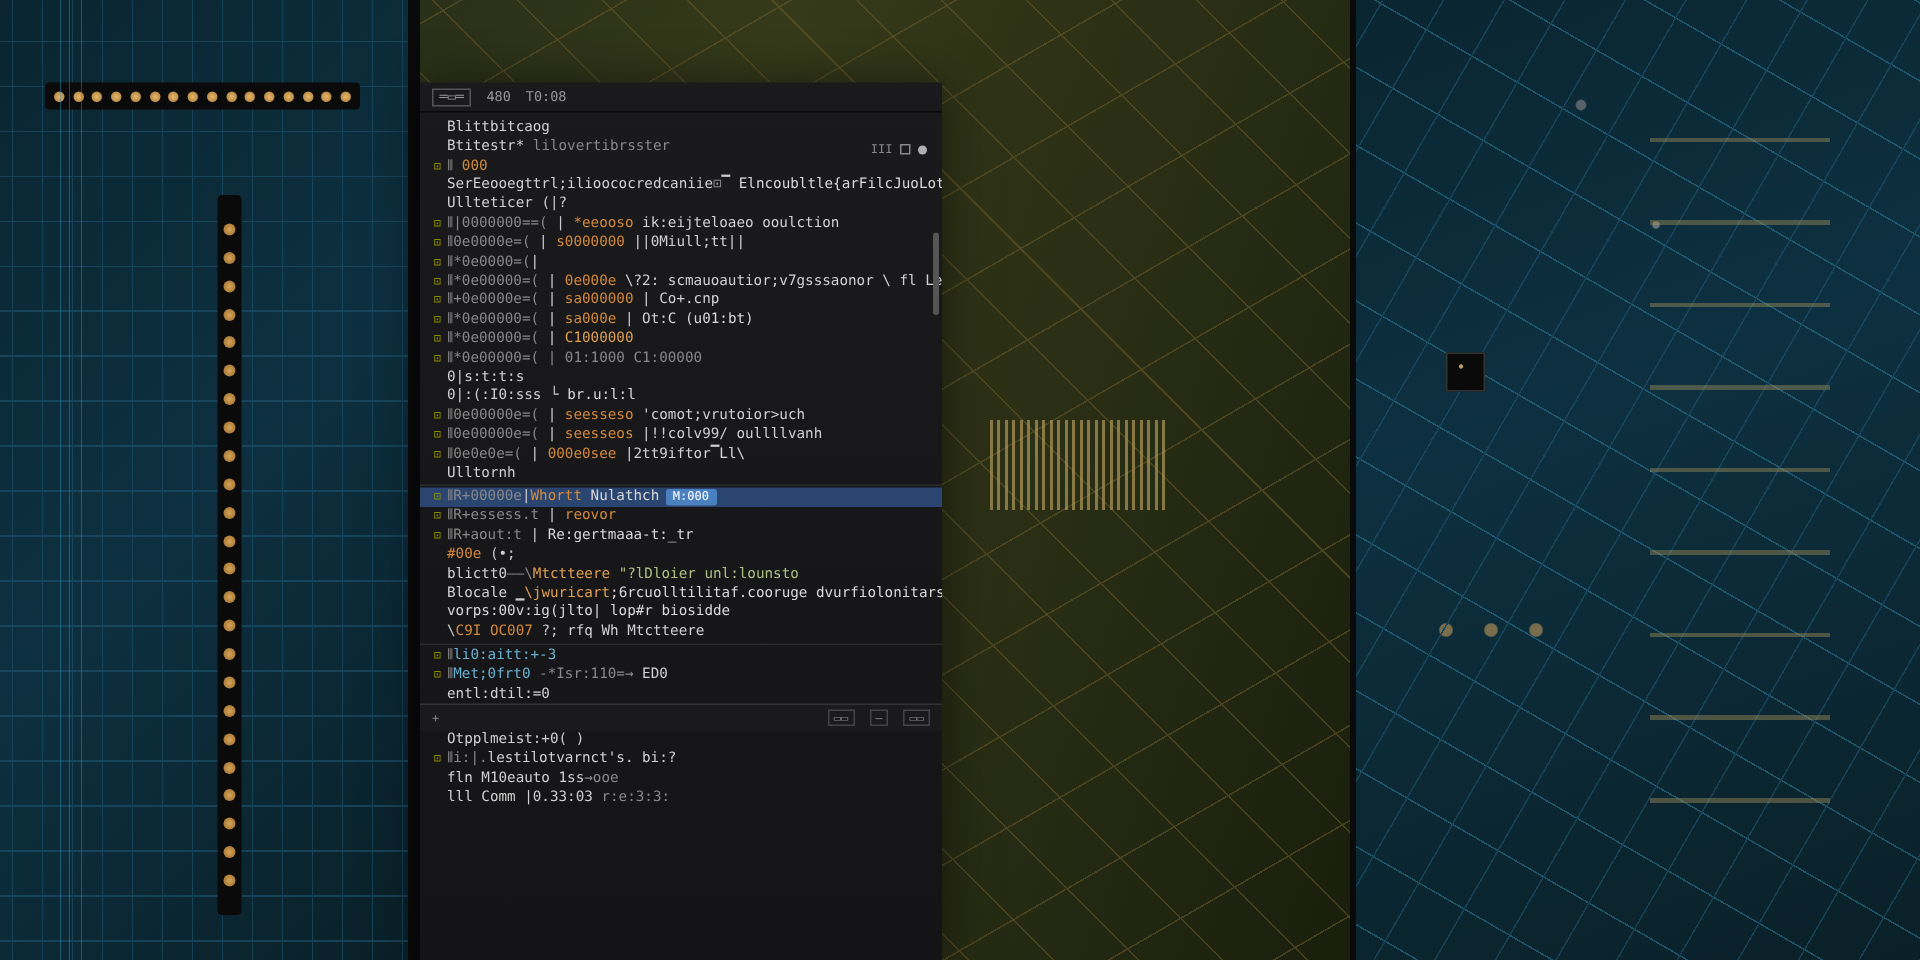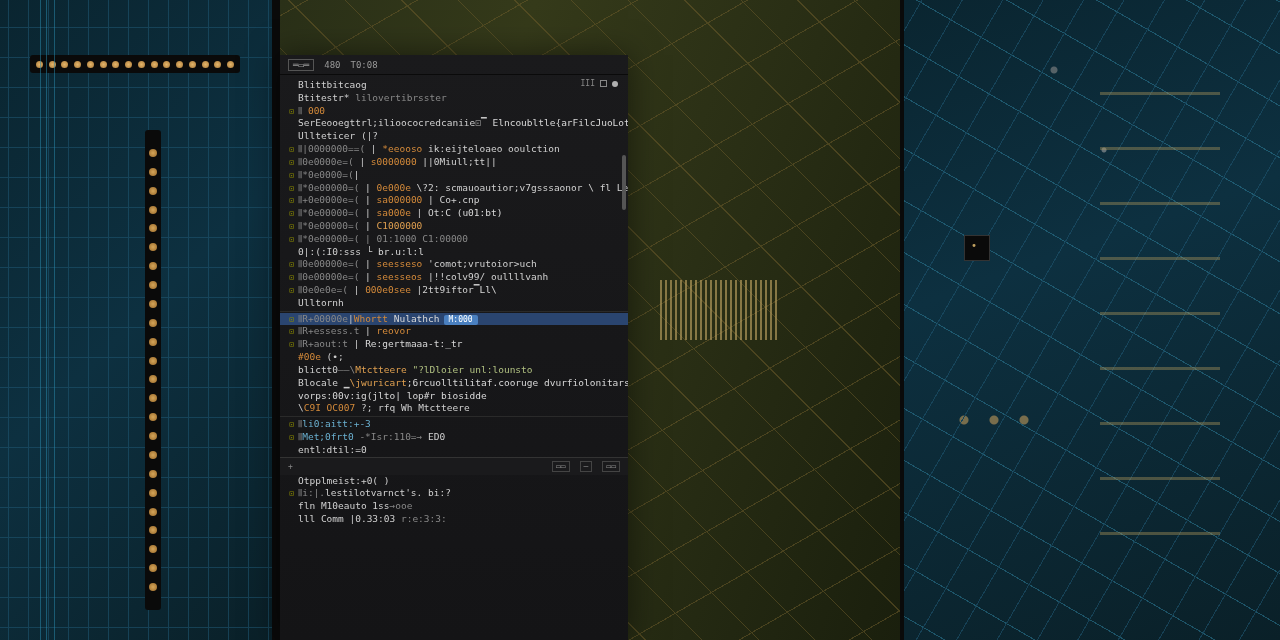--- a/index.html
+++ b/index.html
@@ -276,21 +276,21 @@
       position: absolute;
       top: 30px;
       width: 4px;
       height: 55px;
       background: #555;
       border-radius: 2px;
     }
     
     .mini-indic {
       position: absolute;
-      right: 10px; top: 4px;
+      right: 10px; top: 20px;
       display: flex; gap: 5px; align-items: center;
       font-size: 8px; color: #888;
     }
     .mini-indic .sq { width: 7px; height: 7px; border: 1px solid #888; }
     .mini-indic .dot { width: 6px; height: 6px; background: #b0b0b0; border-radius: 50%; }
   </style>
 </head>
 <body>
 
 <div class="bg-layer">
@@ -409,20 +409,24 @@
         <div class="code-line">
           <span class="gutter ex">⊡</span>
           <span><span class="tok-dim">⦀</span><span class="tok-dim">*0e00000=(</span><span class="tok-op"> | </span><span class="tok-kw2">C1000000</span></span>
         </div>
         <div class="code-line">
           <span class="gutter ex">⊡</span>
           <span><span class="tok-dim">⦀</span><span class="tok-dim">*0e00000=(</span><span class="tok-dim"> | 01:1000 C1:00000</span></span>
         </div>
         <div class="code-line">
           <span class="gutter"></span>
+          <span><span class="tok-id">0|s:t:t:s</span></span>
+        </div>
+        <div class="code-line">
+          <span class="gutter"></span>
           <span><span class="tok-id">0|:(:I0:sss </span><span class="tok-op">└</span><span class="tok-fn"> br.u:l:l</span></span>
         </div>
         <div class="code-line">
           <span class="gutter ex">⊡</span>
           <span><span class="tok-dim">⦀</span><span class="tok-dim">0e00000e=(</span><span class="tok-op"> | </span><span class="tok-kw">seesseso</span><span class="tok-id"> 'comot;vrutoior&gt;uch</span></span>
         </div>
         <div class="code-line">
           <span class="gutter ex">⊡</span>
           <span><span class="tok-dim">⦀</span><span class="tok-dim">0e00000e=(</span><span class="tok-op"> | </span><span class="tok-kw">seesseos</span><span class="tok-id"> |!!colv99/ oullllvanh</span></span>
         </div>

